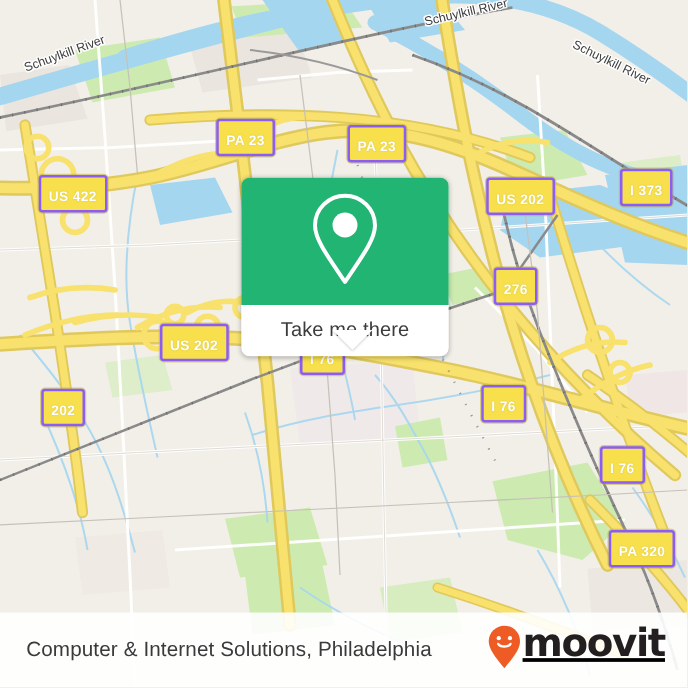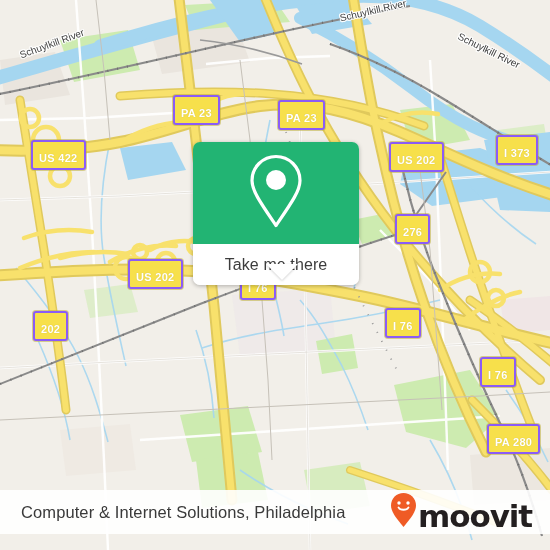--- a/index.html
+++ b/index.html
@@ -77,32 +77,32 @@
     position:absolute;left:0;top:468px;
     padding:3px 8px 4px 8px;
     background:rgba(255,255,255,.78);
     color:#3b3b3b;font-size:12.5px;
     font-family:"Liberation Sans","DejaVu Sans",sans-serif;
     white-space:nowrap;
   }
 
   
   #footer{
-    position:absolute;left:0;top:490px;width:550px;height:44px;
+    position:absolute;left:0;top:490px;width:550px;height:60px;
     background:rgba(255,255,255,.90);
     display:flex;align-items:center;
   }
   #footer-title{
     margin-left:21px;color:#3a3a3a;font-size:16.5px;letter-spacing:.1px;
     white-space:nowrap;
     font-family:"Liberation Sans","DejaVu Sans",sans-serif;
   }
   #brand{
     position:absolute;right:18px;top:50%;transform:translateY(-50%);
-    display:flex;align-items:flex-end;
+    display:flex;align-items:flex-start;text-decoration:underline;
   }
   #brand-word{
     color:#231f20;font-size:31px;font-weight:bold;letter-spacing:-1.1px;
     margin-left:1px;line-height:1;
     font-family:"DejaVu Sans","Liberation Sans",sans-serif;
   }
 </style>
 </head>
 <body>
 
@@ -273,21 +273,21 @@
   <div class="shield" style="left:-6px;top:140px;">US 422</div>
   <div class="shield" style="left:352px;top:142px;">US 202</div>
   <div class="shield" style="left:459px;top:135px;">I 373</div>
   <div class="shield" style="left:358px;top:214px;">276</div>
   <div class="shield" style="left:521px;top:238px;">PA 3</div>
   <div class="shield" style="left:91px;top:259px;">US 202</div>
   <div class="shield" style="left:203px;top:270px;">I 76</div>
   <div class="shield" style="left:-4px;top:311px;">202</div>
   <div class="shield" style="left:348px;top:308px;">I 76</div>
   <div class="shield" style="left:443px;top:357px;">I 76</div>
-  <div class="shield" style="left:450px;top:424px;">PA 280</div>
+  <div class="shield" style="left:450px;top:424px;">PA 320</div>
 
   <div id="callout">
     <div id="callout-top">
       <span>
         <svg width="58" height="76" viewBox="0 0 58 76" xmlns="http://www.w3.org/2000/svg">
           <path d="M29 3.5 C15.8 3.5 5 14.2 5 27.4 C5 38 14 50.5 29 72.5 C44 50.5 53 38 53 27.4 C53 14.2 42.2 3.5 29 3.5 Z" fill="none" stroke="#ffffff" stroke-width="3.2" stroke-linejoin="round"></path>
           <circle cx="29" cy="27" r="10" fill="#ffffff"></circle>
         </svg>
       </span>
     </div>

